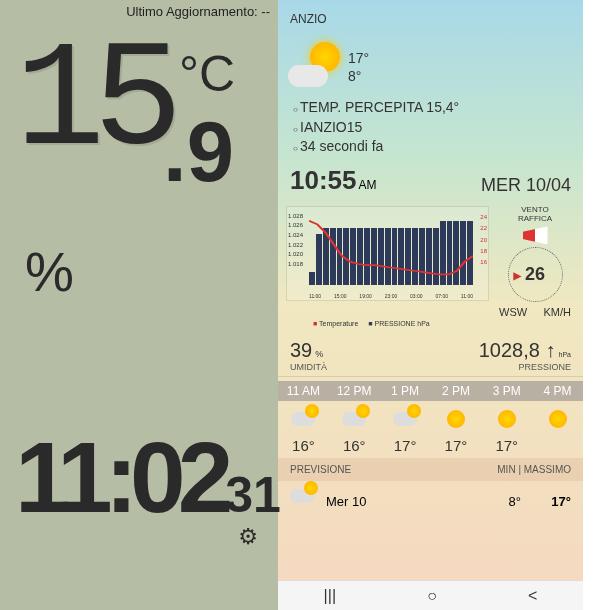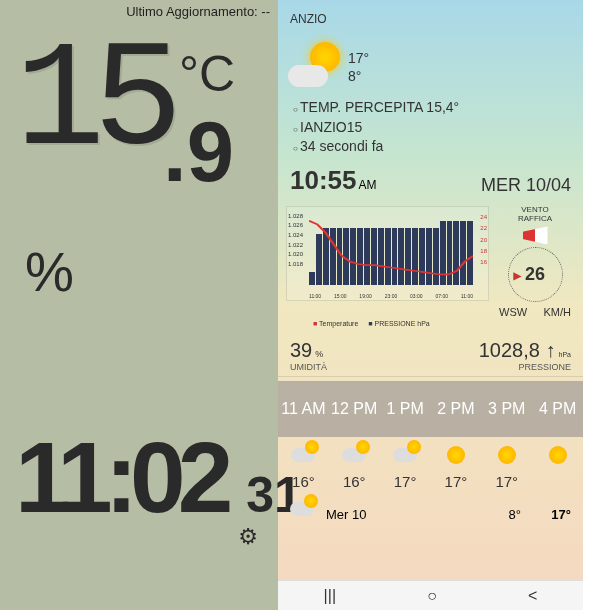--- a/index.html
+++ b/index.html
@@ -7,21 +7,21 @@
 .left{width:278px;height:610px;background:#b5bda5;position:relative;font-family:'Courier New',monospace}
 .left-header{text-align:right;padding:4px 8px;font-size:13px;color:#222}
 .lcd-temp{position:absolute;top:40px;left:15px;right:15px;display:flex;align-items:flex-start}
 .lcd-big{font-size:150px;font-weight:normal;color:#2a2a2a;letter-spacing:-12px;line-height:0.85;font-family:'Courier New',monospace;text-shadow:2px 2px 0 rgba(0,0,0,0.1)}
 .lcd-dec{font-size:85px;font-weight:bold;color:#2a2a2a;margin-top:65px;margin-left:-8px}
 .lcd-unit{font-size:50px;color:#2a2a2a;margin-left:8px;margin-top:5px}
 .lcd-hum{position:absolute;top:225px;left:15px;display:flex;align-items:flex-start}
 .lcd-pct{font-size:55px;color:#2a2a2a;margin-top:15px;margin-left:10px}
 .lcd-time{position:absolute;top:420px;left:15px;display:flex;align-items:baseline}
 .lcd-time-big{font-size:100px;font-weight:bold;color:#2a2a2a;letter-spacing:-8px}
-.lcd-time-sec{font-size:50px;font-weight:bold;color:#2a2a2a;margin-left:21px}
+.lcd-time-sec{font-size:50px;font-weight:bold;color:#2a2a2a;margin-left:0}
 .gear{position:absolute;bottom:60px;right:20px;font-size:22px;color:#2a2a2a;cursor:pointer}
 .right{width:305px;height:610px;display:flex;flex-direction:column;background:linear-gradient(180deg,#a8d8e8 0%,#c5e5d0 25%,#f0e8c0 50%,#f5d8c0 100%)}
 .loc{font-size:12px;font-weight:normal;padding:12px;color:#333}
 .now{display:flex;padding:4px 10px;align-items:center}
 .wicn{width:60px;height:50px;position:relative}
 .sun{width:30px;height:30px;background:radial-gradient(circle,#ffd700,#ffaa00);border-radius:50%;position:absolute;top:0;right:8px;box-shadow:0 0 8px #ffcc00}
 .cld{width:40px;height:22px;background:#e8e8e8;border-radius:15px;position:absolute;bottom:5px;left:0}
 .tmp-main{font-size:52px;font-weight:300;color:#333;margin-left:10px;flex:1;text-align:center}
 .tmp-range{display:flex;flex-direction:column;font-size:14px;color:#333;gap:2px}
 .meta{font-size:14px;color:#333;padding:2px 15px;line-height:1.4}
@@ -47,21 +47,21 @@
 .wind-title{font-size:8px;line-height:1.1}
 .sock{width:25px;height:18px;background:linear-gradient(90deg,#d33 50%,#fff 50%);margin:3px auto;clip-path:polygon(0 30%,100% 0,100% 100%,0 70%)}
 .compass{width:55px;height:55px;border:1px dotted #666;border-radius:50%;margin:2px auto;position:relative;display:flex;align-items:center;justify-content:center;font-size:18px;font-weight:bold}
 .arrow{position:absolute;left:5px;top:50%;transform:translateY(-50%);color:#c33;font-size:10px}
 .wind-dir{font-size:11px;margin-top:2px}
 .hp-row{display:flex;justify-content:space-between;padding:12px 12px 4px;font-size:11px;color:#333}
 .hp-val{font-size:20px}
 .hp-lbl{font-size:9px;color:#555}
 .hourly{display:flex;padding:0;border-top:1px solid rgba(0,0,0,0.1)}
 .hour{flex:1;text-align:center;padding:4px 0;font-size:11px;color:#333}
-.hour-t{background:rgba(100,100,120,0.4);color:#fff;padding:19px 0;font-size:16px}
+.hour-t{background:rgba(100,100,120,0.4);color:#fff;padding:3px 0;font-size:12px}
 .hour-i{height:28px;display:flex;align-items:center;justify-content:center;margin:4px 0}
 .mini-sun{width:18px;height:18px;background:radial-gradient(circle,#ffd700,#ffaa00);border-radius:50%}
 .mini-cld{width:24px;height:14px;background:#ddd;border-radius:8px;position:relative}
 .mini-cld::after{content:'';width:14px;height:14px;background:radial-gradient(circle,#ffd700,#ffaa00);border-radius:50%;position:absolute;top:-8px;right:-4px}
 .hour-v{font-size:15px;font-weight:400}
 .fc-head{display:flex;padding:6px 12px;font-size:10px;background:rgba(200,150,120,0.2);color:#555}
 .fc-head div:first-child{flex:1}
 .fc-row{display:flex;padding:8px 12px;align-items:center;font-size:13px}
 .fc-icn{width:30px;height:25px}
 .fc-day{flex:1;margin-left:6px}
@@ -236,20 +236,24 @@
         <div class="hour-v">17°</div>
       </div>
       <div class="hour">
         <div class="hour-t">4 PM</div>
         <div class="hour-i">
           <div class="mini-sun"></div>
         </div>
         <div class="hour-v"></div>
       </div>
     </div>
+  <div class="fc-head">
+    <div>PREVISIONE</div>
+    <div>MIN | MASSIMO</div>
+  </div>
   <div class="fc-row">
     <div class="fc-icn">
         <div class="mini-cld"></div>
       </div>
     <div class="fc-day">Mer 10</div>
     <div class="fc-min">8°</div>
     <div class="fc-max">17°</div>
   </div>
   <div class="android-nav">
     <span class="nav-btn">|||</span>

